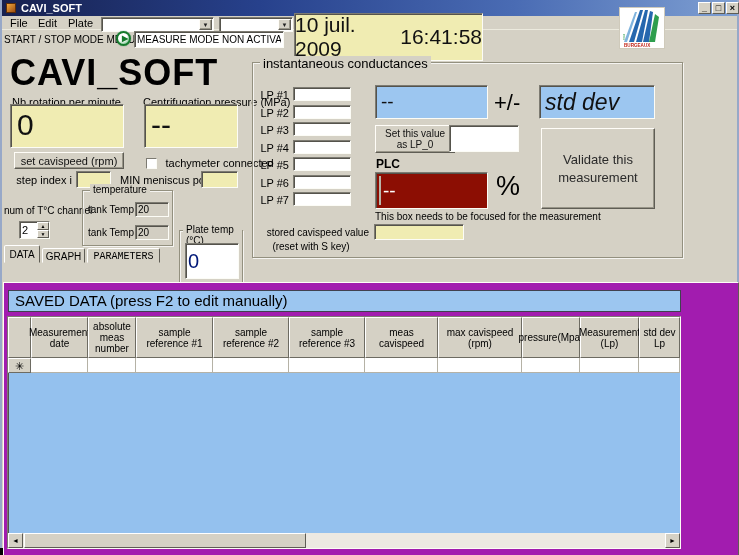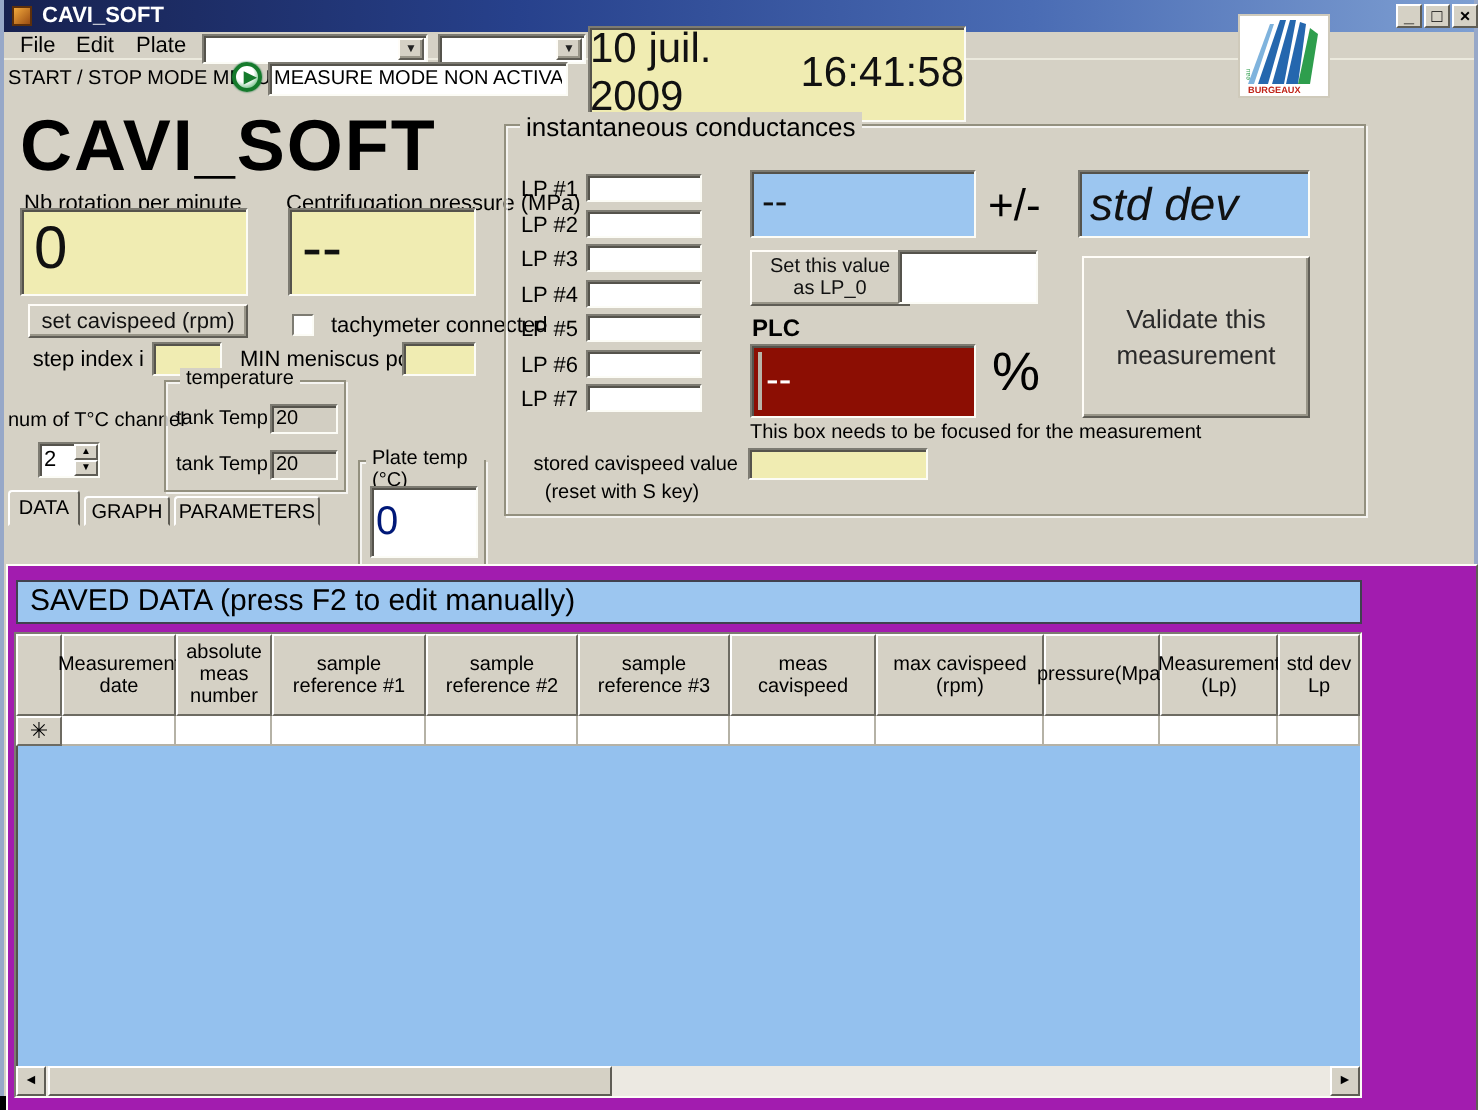--- a/index.html
+++ b/index.html
@@ -223,21 +223,21 @@
     <div id="plc-box" class="sunken abs" style="left:122px; top:109px; width:113px; height:37px;">
       <div id="plc-cursor"></div>
       <span>--</span>
     </div>
     <div class="abs" style="left:243px; top:108px; font-size:27px;">%</div>
     <div class="lbl10 abs" style="left:122px; top:148px;">This box needs to be focused  for the measurement</div>
   </div>
 
   <div class="tab abs" style="left:2px; top:245px; width:36px; height:18px; z-index:3; line-height:17px;">DATA</div>
   <div class="tab abs" style="left:40px; top:248px; width:43px; height:15px;">GRAPH</div>
-  <div class="tab abs" style="left:85px; top:248px; width:73px; height:15px;">PARAMETERS</div>
+  <div class="tab abs" style="left:85px; top:248px; width:73px; height:15px;font-family:Liberation Mono, monospace;">PARAMETERS</div>
 
   <div id="tab-panel" class="abs" style="left:1px; top:262px; width:736px; height:283px; z-index:2;">
 
     <div id="saved-bar" class="abs" style="left:4px; top:7px; width:673px; height:22px;">SAVED DATA (press F2 to edit manually)</div>
 
     <div id="grid" class="sunken abs" style="left:3px; top:33px; width:674px; height:233px;">
       <div class="grid-head">
         <div class="th" style="width:23px"></div>
         <div class="th" style="width:57px">Measurement date</div>
         <div class="th" style="width:48px">absolute meas number</div>

